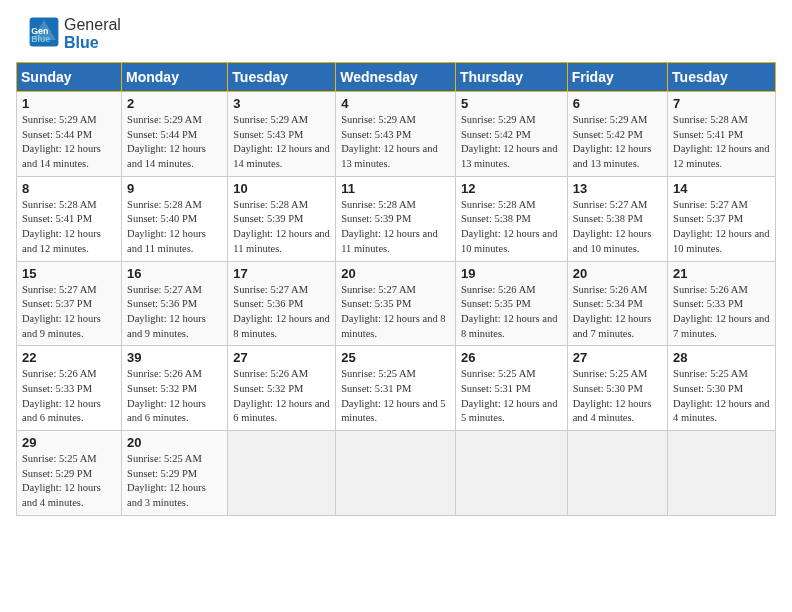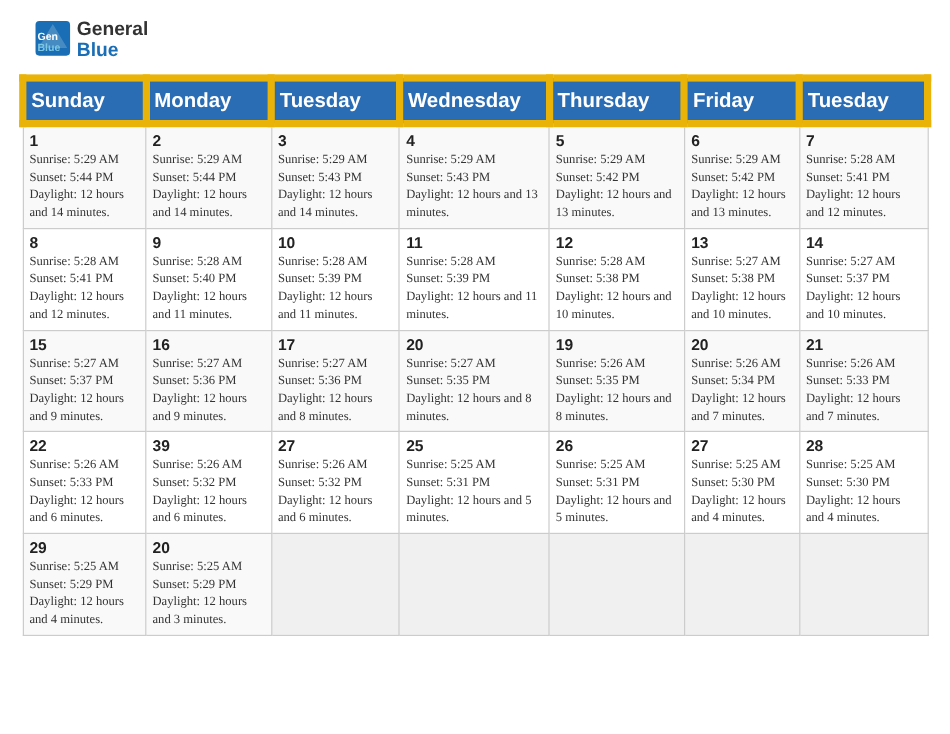--- a/index.html
+++ b/index.html
@@ -40,23 +40,23 @@
     table {
       width: 100%;
       border-collapse: collapse;
       font-size: 11px;
     }
     thead tr th {
       background-color: #2a6db5;
       color: #fff;
       padding: 6px 4px;
       text-align: left;
-      font-size: 17px;
+      font-size: 14px;
       font-weight: bold;
-      border: 6px solid #eab308;
+      border: 1px solid #eab308;
     }
     tbody tr td {
       border: 1px solid #ccc;
       vertical-align: top;
       padding: 4px 5px;
       min-height: 70px;
       background: #fff;
     }
     tbody tr:nth-child(odd) td {
       background: #f9f9f9;
@@ -83,21 +83,21 @@
 
 <div class="header-area">
   <div class="logo">
     <svg class="logo-icon" viewBox="0 0 40 40">
       <rect x="2" y="2" width="36" height="36" rx="4" fill="#1a6eb5"></rect>
       <polygon points="20,5 35,30 5,30" fill="#fff" opacity="0.2"></polygon>
       <text x="4" y="22" fill="#fff" font-size="11" font-weight="bold">Gen</text>
       <text x="4" y="33" fill="#7ec8e3" font-size="11" font-weight="bold">Blue</text>
     </svg>
     <div>
-      <div style="font-size:16px;font-weight:bold;color:#333;">General</div>
+      <div style="font-size:16px;font-weight:normal;color:#333;">General</div>
       <div style="font-size:16px;font-weight:bold;color:#1a6eb5;">Blue</div>
     </div>
   </div>
   <div class="title-area">
     <div class="month-title"></div>
     <div class="location-title"></div>
   </div>
 </div>
 
 <table>

